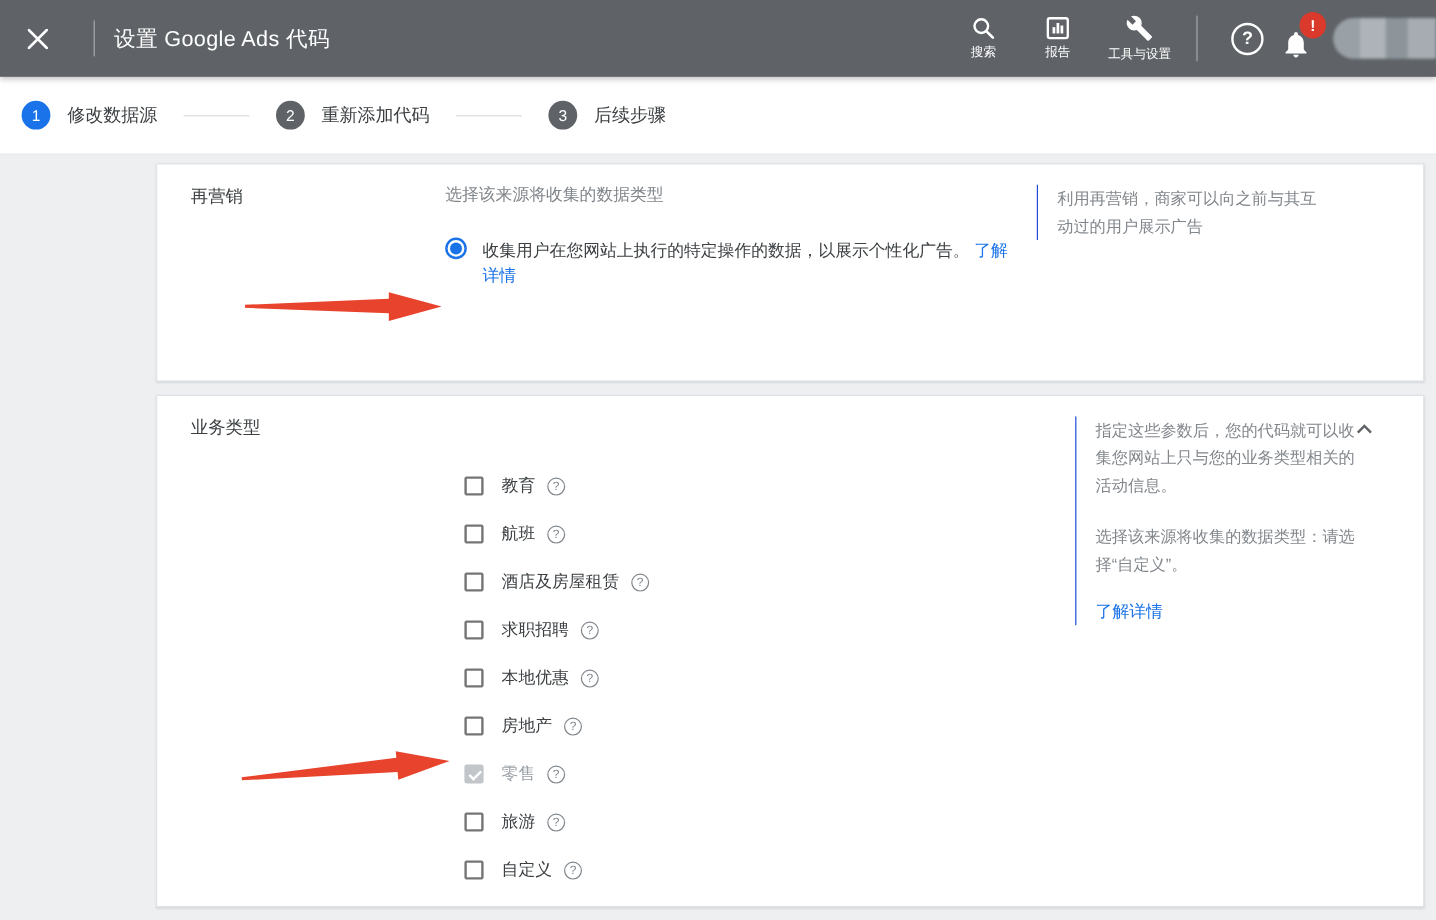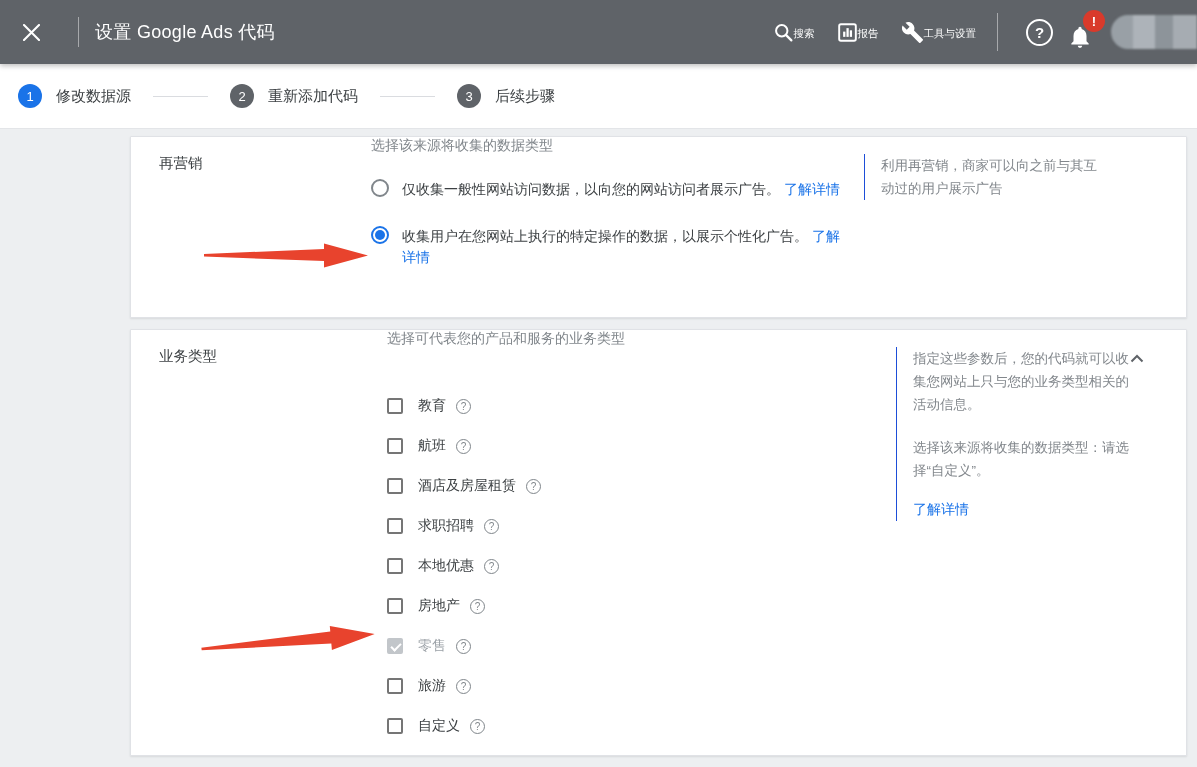--- a/index.html
+++ b/index.html
@@ -10,21 +10,21 @@
   .appbar { position:relative; z-index:5; height:64px; background:#5f6368; color:#fff;
     display:flex; align-items:center; padding:0 14px 0 16px;
     box-shadow:0 2px 5px rgba(0,0,0,.25); }
   .close-btn { width:30px; height:30px; display:flex; align-items:center; justify-content:center;
     cursor:pointer; margin-right:16px; }
   .logo-wrap { display:flex; align-items:center; }
   .logo-text { font-size:21px; color:#fff; margin-left:9px; letter-spacing:.2px; }
   .bar-divider { width:1px; height:30px; background:rgba(255,255,255,.45); margin:0 16px; }
   .bar-title { font-size:18px; font-weight:500; letter-spacing:.3px; }
   .bar-spacer { flex:1; }
-  .nav-item { display:flex; flex-direction:row; align-items:center; justify-content:center;
+  .nav-item { display:flex; flex-direction:column; align-items:center; justify-content:center;
     margin:0 11px; cursor:pointer; min-width:40px; }
   .nav-item .nav-label { font-size:10.5px; margin-top:3px; color:#fff; }
   .right-divider { width:1px; height:38px; background:rgba(255,255,255,.45); margin:0 14px 0 10px; }
   .help-btn { width:27px; height:27px; border:2.5px solid #fff; border-radius:50%;
     display:flex; align-items:center; justify-content:center; font-size:15px; font-weight:bold;
     color:#fff; margin:0 14px; cursor:pointer; }
   .bell-wrap { position:relative; width:34px; height:40px; margin-right:10px; cursor:pointer; }
   .bell-wrap svg { position:absolute; left:0; bottom:2px; }
   .badge { position:absolute; top:-2px; left:16px; min-width:22px; height:22px; border-radius:50%;
     background:#d93a2b; color:#fff; font-size:13px; font-weight:bold;
@@ -46,21 +46,21 @@
   .step-label { margin-left:14px; font-size:15px; color:#3c4043; }
   .step-line { width:55px; height:1px; background:#dadce0; margin:0 22px; }
 
   
   .content { padding:7px 10px 12px 130px; }
   .card { position:relative; background:#fff; border:1px solid #e0e2e6; border-radius:1px;
     box-shadow:0 1px 2px rgba(60,64,67,.12); display:flex; }
   .card-remarketing { height:182px; margin-bottom:11px; }
   .card-business { height:427px;gap:16px; }
   .col-label { width:240px; padding:17px 0 0 28px; font-size:14.5px; color:#3c4043; }
-  .col-main { width:470px; }
+  .col-main { width:470px; padding-top:17px; }
   .subtitle { font-size:14px; color:#80868b; }
   .col-help { margin-left:23px; padding-top:17px; flex:1; }
   .help-block { border-left:1px solid #1d4ed8; padding-left:16px; width:260px;
     font-size:13.5px; color:#82878c; line-height:23px; }
   .help-block p { width:228px; margin-bottom:20px; }
   .help-block p:last-of-type { margin-bottom:16px; }
   .link { color:#1a73e8; text-decoration:none; cursor:pointer; }
   .help-link { font-size:14px; }
 
   
@@ -164,26 +164,20 @@
   </div>
 </div>
 
 <div class="content">
 
   <div class="card card-remarketing">
     <div class="col-label">再营销</div>
     <div class="col-main">
       <div class="subtitle">选择该来源将收集的数据类型</div>
 
-      <div class="radio-row">
-        <div class="radio"></div>
-        <div class="option-text"><span>仅收集一般性网站访问数据，以向您的网站访问者展示广告。</span>
-          <a class="link">了解详情</a>
-        </div>
-      </div>
 
       <div class="radio-row second">
         <div class="radio selected"></div>
         <div class="option-text"><span>收集用户在您网站上执行的特定操作的数据，以展示个性化广告。</span>
           <a class="link">了解详情</a>
         </div>
       </div>
     </div>
     <div class="col-help">
       <div class="help-block">
@@ -192,21 +186,20 @@
     </div>
 
     <svg class="arrow arrow-1" width="168" height="27" viewBox="0 0 168 27">
       <polygon fill="#e8432d" points="0,12 120,7 120,1.5 164,13.5 120,25.5 120,19 0,14.5"></polygon>
     </svg>
   </div>
 
   <div class="card card-business">
     <div class="col-label">业务类型</div>
     <div class="col-main">
-      <div class="subtitle">选择可代表您的产品和服务的业务类型</div>
 
       <div class="cb-list">
         <div class="cb-row">
           <div class="checkbox"></div>
           <span class="cb-label">教育</span>
           <span class="qmark">
               <span>?</span>
             </span>
         </div>
         <div class="cb-row">

